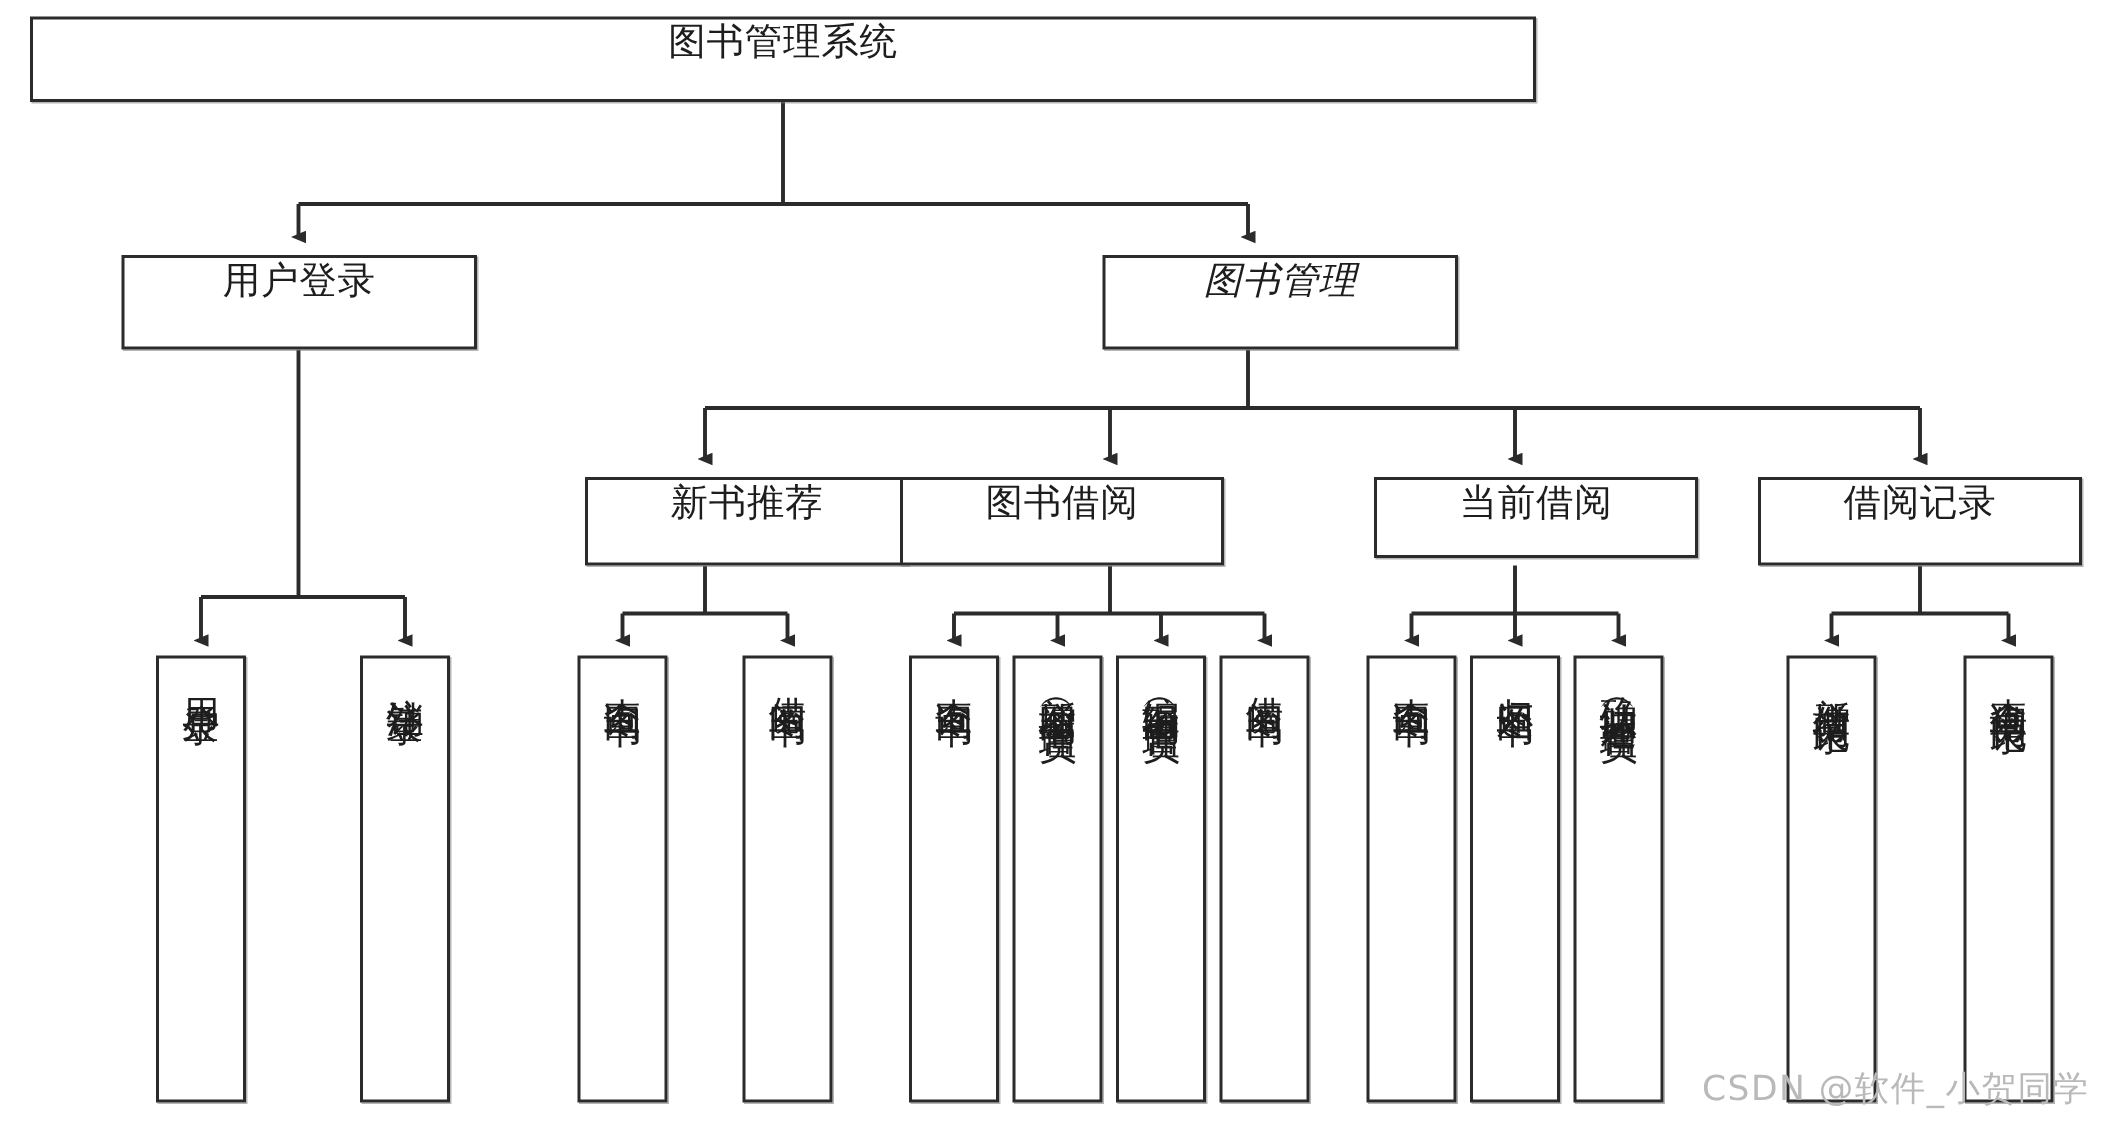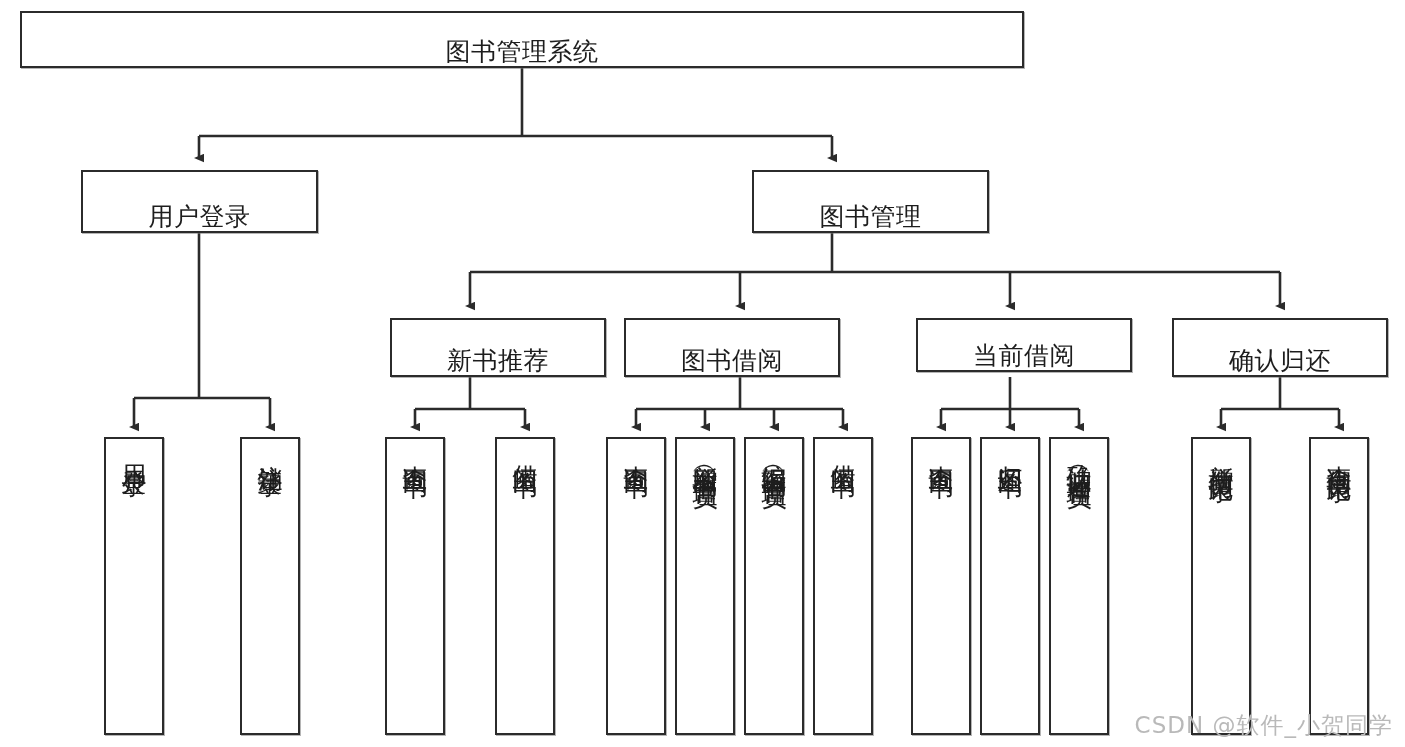--- a/index.html
+++ b/index.html
@@ -25,21 +25,21 @@
     width: 1405px;
     height: 747px;
     pointer-events: none;
   }
   .node {
     position: absolute;
     box-sizing: border-box;
     border: 2.4px solid #2b2b2b;
     background: #ffffff;
     display: flex;
-    align-items: flex-end;
+    align-items: flex-start;
     justify-content: center;
     box-shadow: 1px 1px 0 0 rgba(120,120,120,0.55);
   }
   .node .label {
     color: #1d1d1d;
     letter-spacing: 0.5px;
     line-height: 1.18;
     text-align: center;
     white-space: pre;
   }
@@ -131,35 +131,35 @@
     </g>
   </svg>
 
   <div class="node root h" style="left:20px; top:11px; width:1004px; height:57px;">
     <span class="label">图书管理系统</span>
   </div>
 
   <div class="node h" style="left:81px; top:170px; width:237px; height:63px;">
     <span class="label">用户登录</span>
   </div>
-  <div class="node h" style="left:752px; top:170px; width:237px; height:63px;">
+  <div class="node h" style="left:735px; top:170px; width:237px; height:63px;font-style:italic;">
     <span class="label">图书管理</span>
   </div>
 
   <div class="node h" style="left:362px; top:318px; width:216px; height:59px;margin-left:28px;">
     <span class="label">新书推荐</span>
   </div>
-  <div class="node h" style="left:624px; top:318px; width:216px; height:59px;">
+  <div class="node h" style="left:600px; top:318px; width:216px; height:59px;">
     <span class="label">图书借阅</span>
   </div>
   <div class="node h" style="left:916px; top:318px; width:216px; height:54px;">
     <span class="label">当前借阅</span>
   </div>
   <div class="node h" style="left:1172px; top:318px; width:216px; height:59px;">
-    <span class="label">确认归还</span>
+    <span class="label">借阅记录</span>
   </div>
 
   <div class="node v" style="left:104px; top:437px; width:60px; height:298px;">
     <span class="label">用户登录</span>
   </div>
   <div class="node v" style="left:240px; top:437px; width:60px; height:298px;">
     <span class="label">注销登录</span>
   </div>
 
   <div class="node v" style="left:385px; top:437px; width:60px; height:298px;">

